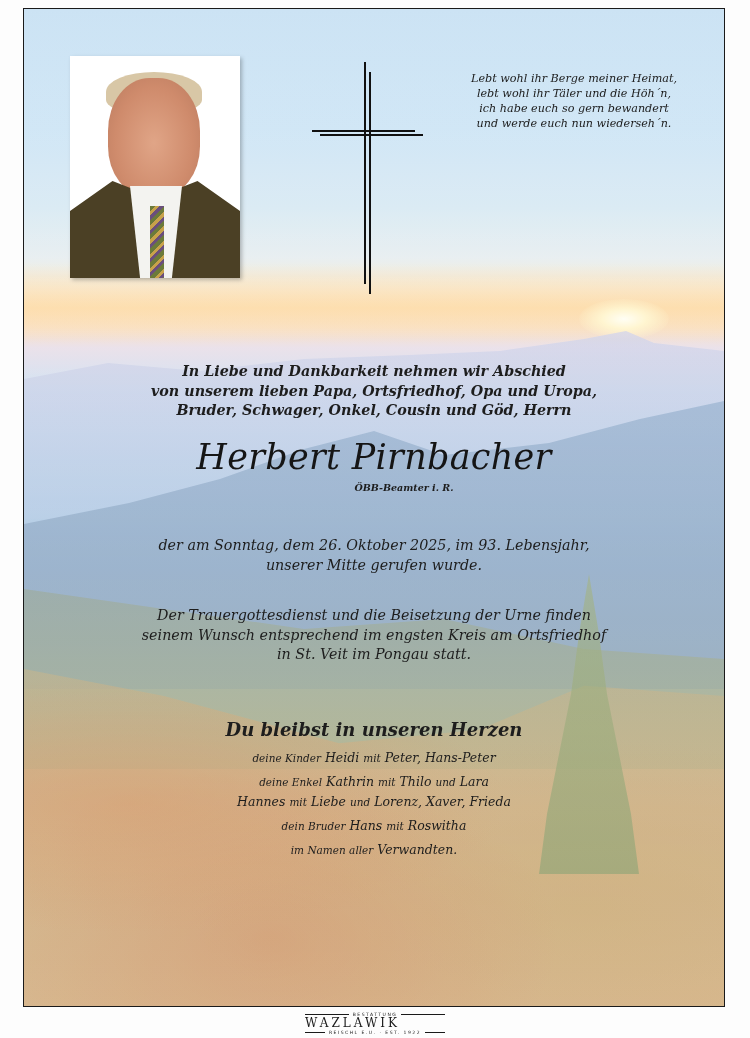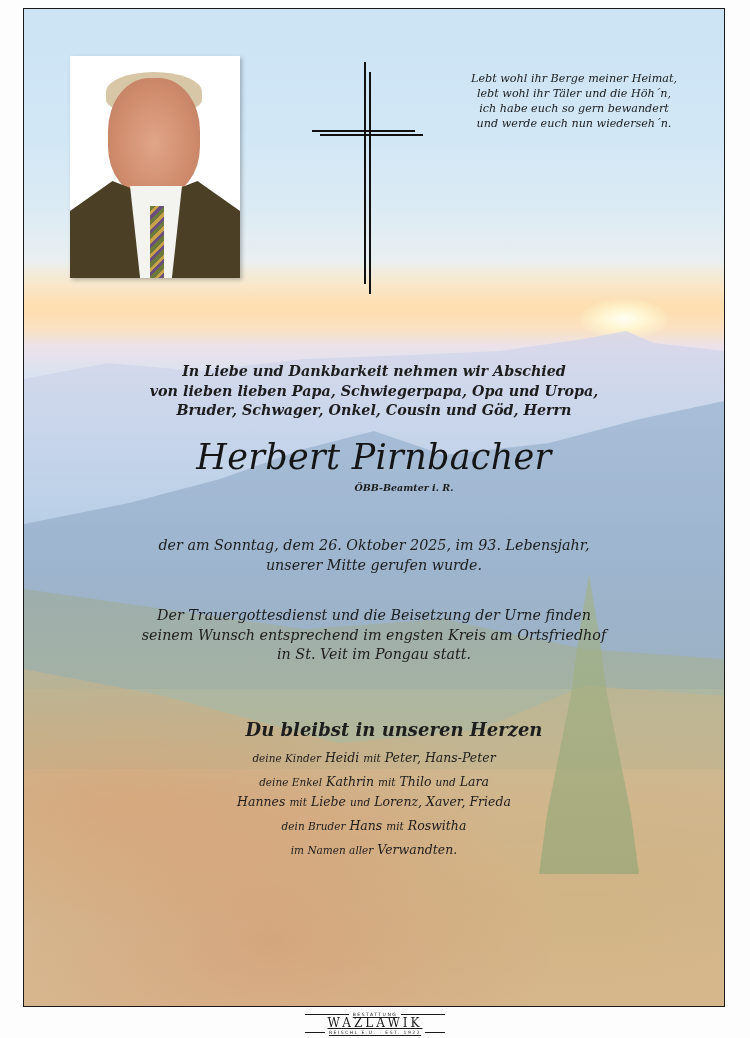--- a/index.html
+++ b/index.html
@@ -96,27 +96,27 @@
       position: absolute; left: 420px; top: 62px; width: 260px; text-align: center;
       font-style: italic; font-size: 11.2px; line-height: 15px; color: #1b1b1b;
     }
     .text-block { position: absolute; left: 0; width: 700px; text-align: center; color: #1d1d1d; font-style: italic; }
     .intro { top: 353px; font-size: 14.3px; line-height: 19.5px; font-weight: bold; }
     .name { top: 428px; font-size: 35px; line-height: 40px; color: #151515; letter-spacing: 0.3px; }
     .title { top: 473px; font-size: 9.5px; font-weight: bold; padding-left: 30px; }
     .death { top: 527px; font-size: 14.3px; line-height: 19.5px; }
     .service { top: 597px; font-size: 14.3px; line-height: 19.5px; }
     .place-date { top: 678px; font-size: 11.5px; }
-    .motto { top: 710px; font-size: 18px; font-weight: bold; padding-left: 20px; }
+    .motto { top: 710px; font-size: 18px; font-weight: bold; }
     .family { top: 739px; font-size: 12.5px; line-height: 19px; }
     .family .line { display: block; }
     .family .gap { display: block; height: 4px; }
     .family .small { font-size: 10.5px; }
     .logo {
-      position: absolute; left: 305px; top: 1012px; width: 140px; text-align: center; color: #1a1a1a; text-decoration: underline;
+      position: absolute; left: 305px; top: 1012px; width: 140px; color: #1a1a1a;
     }
     .logo .row { display: flex; align-items: center; justify-content: center; gap: 4px; }
     .logo .bar { height: 1px; background: #1a1a1a; flex: 1; }
     .logo .small { font-family: "DejaVu Sans", sans-serif; font-size: 4.5px; letter-spacing: 1.5px; }
     .logo .big { font-size: 12px; letter-spacing: 3px; line-height: 13px; }
   </style>
 </head>
 <body>
 
 <div class="frame">
@@ -146,21 +146,21 @@
 
   <div class="poem">
     <div>Lebt wohl ihr Berge meiner Heimat,</div>
     <div>lebt wohl ihr Täler und die Höh´n,</div>
     <div>ich habe euch so gern bewandert</div>
     <div>und werde euch nun wiederseh´n.</div>
   </div>
 
   <div class="text-block intro">
     <div>In Liebe und Dankbarkeit nehmen wir Abschied</div>
-    <div>von lieben lieben Papa, Schwiegerpapa, Opa und Uropa,</div>
+    <div>von unserem lieben Papa, Ortsfriedhof, Opa und Uropa,</div>
     <div>Bruder, Schwager, Onkel, Cousin und Göd, Herrn</div>
   </div>
 
   <div class="text-block name">Herbert Pirnbacher</div>
   <div class="text-block title">ÖBB-Beamter i. R.</div>
 
   <div class="text-block death">
     <div>der am Sonntag, dem 26. Oktober 2025, im 93. Lebensjahr,</div>
     <div>unserer Mitte gerufen wurde.</div>
   </div>

